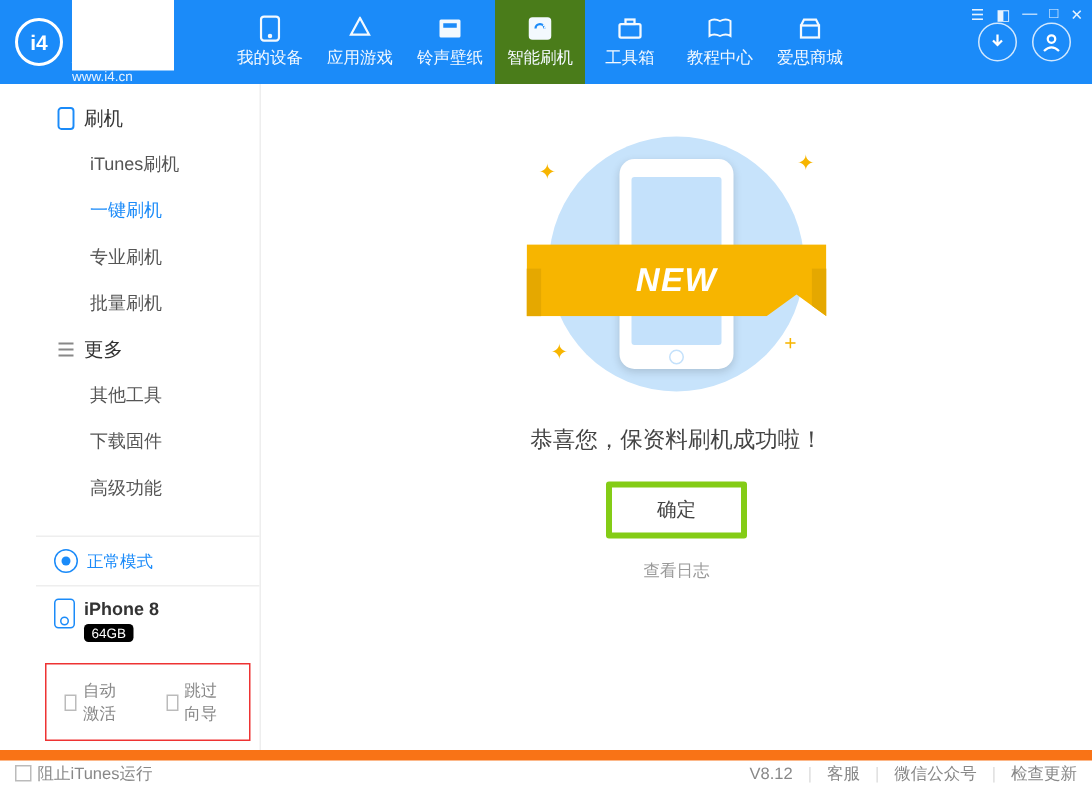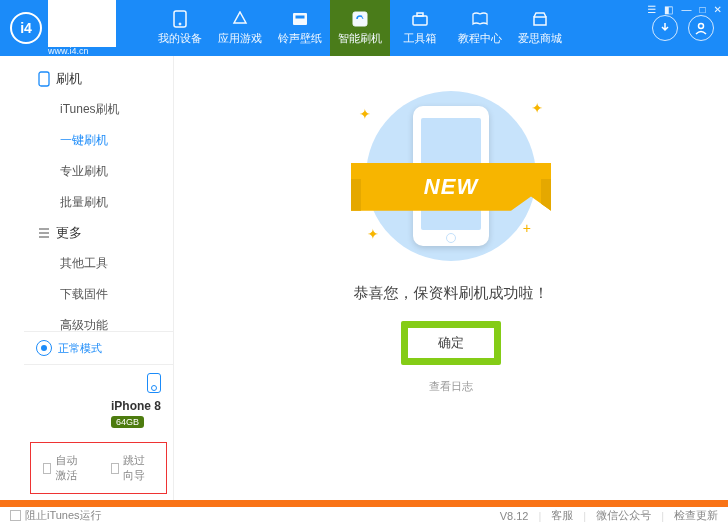--- a/index.html
+++ b/index.html
@@ -28,44 +28,44 @@
 .sidebar { width: 150px; border-right: 1px solid #eee; display: flex; flex-direction: column; }
 .side-scroll { flex: 1; overflow: auto; padding-top: 8px; }
 .side-group-title { display: flex; align-items: center; gap: 6px; padding: 6px 14px; font-size: 13px; color: #333; }
 .side-group-title .icon { color: #1b8bf9; display: flex; }
 .side-item { padding: 7px 0 7px 36px; font-size: 12px; color: #555; }
 .side-item.active { color: #1b8bf9; }
 .side-bottom { border-top: 1px solid #eee; }
 .mode { padding: 8px 12px; display: flex; align-items: center; gap: 6px; color: #1b8bf9; font-size: 11px; border-bottom: 1px solid #eee; }
 .mode .mode-icon { width: 16px; height: 16px; border: 1.5px solid #1b8bf9; border-radius: 50%; position: relative; }
 .mode .mode-icon::after { content: ""; position: absolute; width: 6px; height: 6px; background: #1b8bf9; border-radius: 50%; left: 50%; top: 50%; transform: translate(-50%,-50%); }
-.device { padding: 8px 12px; display: flex; align-items: flex-end; gap: 6px; flex-direction: column; }
+.device { padding: 8px 12px; display: flex; align-items: flex-start; gap: 6px; }
 .device .dev-icon { width: 14px; height: 20px; border: 1.5px solid #1b8bf9; border-radius: 3px; position: relative; }
 .device .dev-icon::after { content: ""; position: absolute; width: 4px; height: 4px; border: 1px solid #1b8bf9; border-radius: 50%; bottom: 1px; left: 50%; transform: translateX(-50%); }
 .device-info { display: flex; flex-direction: column; gap: 3px; }
 .device-name { font-weight: bold; color: #333; font-size: 12px; }
-.badge { background: #4d7c0f; color: #fff; border-radius: 3px; font-size: 9px; padding: 1px 5px; align-self: flex-start; }
+.badge { background: #000000; color: #fff; border-radius: 3px; font-size: 9px; padding: 1px 5px; align-self: flex-start; }
 .checkbox-row { display: flex; gap: 24px; padding: 10px 12px; border: 1px solid #e33; margin: 6px; }
 .cb { display: flex; align-items: center; gap: 4px; color: #888; font-size: 11px; }
 .cb-box { width: 11px; height: 11px; border: 1px solid #bbb; background: #fff; }
 
 
 .main { flex: 1; display: flex; flex-direction: column; align-items: center; background: #fff; padding-top: 30px; min-width: 0; }
 .illus { width: 220px; height: 180px; position: relative; margin-bottom: 18px; }
 .illus .circle { position: absolute; width: 170px; height: 170px; background: #c7e3fb; border-radius: 50%; left: 50%; top: 50%; transform: translate(-50%,-50%); }
 .illus .phone { position: absolute; width: 76px; height: 140px; background: #fff; border-radius: 10px; left: 50%; top: 50%; transform: translate(-50%,-50%); box-shadow: 0 2px 6px rgba(0,0,0,.15); }
 .illus .phone::before { content: ""; position: absolute; left: 8px; right: 8px; top: 12px; bottom: 16px; background: #c4e1fb; border-radius: 2px; }
 .illus .phone::after { content: ""; position: absolute; width: 8px; height: 8px; border: 1px solid #c4e1fb; border-radius: 50%; bottom: 3px; left: 50%; transform: translateX(-50%); }
 .illus .ribbon { position: absolute; width: 200px; height: 48px; background: #f7b500; left: 50%; top: 56%; transform: translate(-50%,-50%); clip-path: polygon(0 0,100% 0,100% 100%,90% 70%,80% 100%,0 100%,10% 70%,0 100%,0 0); display: flex; align-items: center; justify-content: center; color: #fff; font-weight: bold; font-size: 22px; font-style: italic; letter-spacing: 1px; }
 .illus .ribbon::before, .illus .ribbon::after { content: ""; position: absolute; width: 28px; height: 40px; background: #e5a800; top: 16px; z-index: -1; }
 .illus .ribbon::before { left: -18px; clip-path: polygon(0 0,100% 0,100% 100%,0 100%,40% 50%); }
 .illus .ribbon::after { right: -18px; clip-path: polygon(0 0,100% 0,60% 50%,100% 100%,0 100%); }
 .illus .spark { position: absolute; color: #f7b500; font-size: 14px; }
 .msg { font-size: 15px; color: #444; margin-bottom: 18px; }
-.ok-btn { border: 7px solid #84cc16; background: #fff; padding: 6px 30px; font-size: 13px; color: #444; border-radius: 2px; margin-bottom: 14px; }
+.ok-btn { border: 4px solid #84cc16; background: #fff; padding: 6px 30px; font-size: 13px; color: #444; border-radius: 2px; margin-bottom: 14px; }
 .link { color: #999; font-size: 11px; }
 
 
 .footer { height: 24px; border-top: 7px solid #f97316; display: flex; align-items: center; font-size: 11px; color: #888; padding: 0 10px; }
 .footer .cb { color: #888; }
 .footer-right { margin-left: auto; display: flex; gap: 10px; align-items: center; }
 .footer-right .sep { color: #ddd; }
 </style>
 </head>
 <body>

